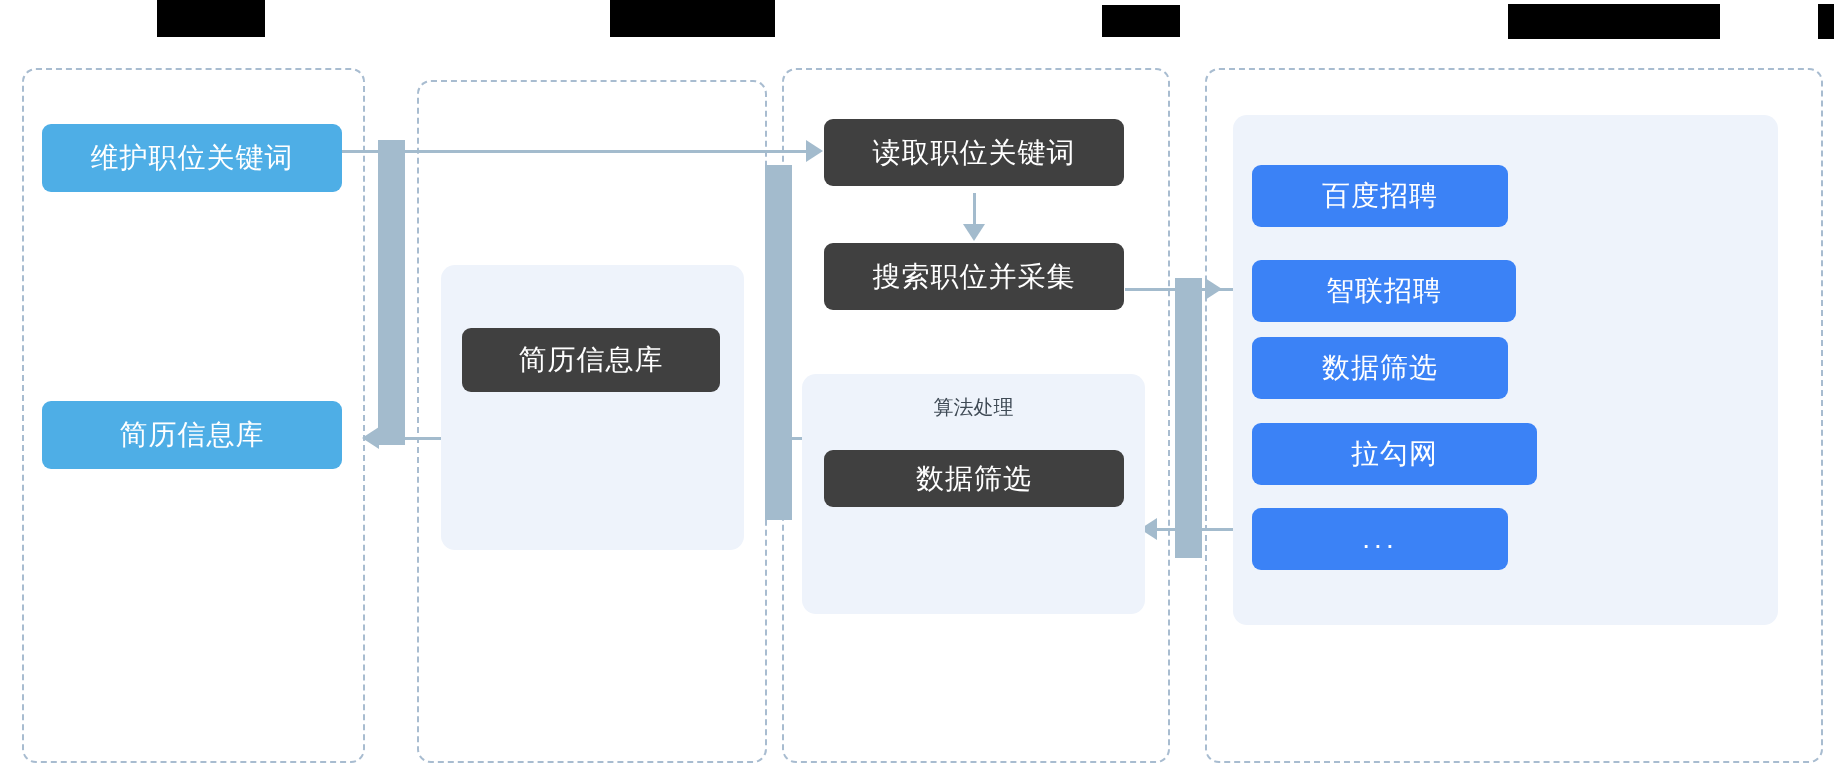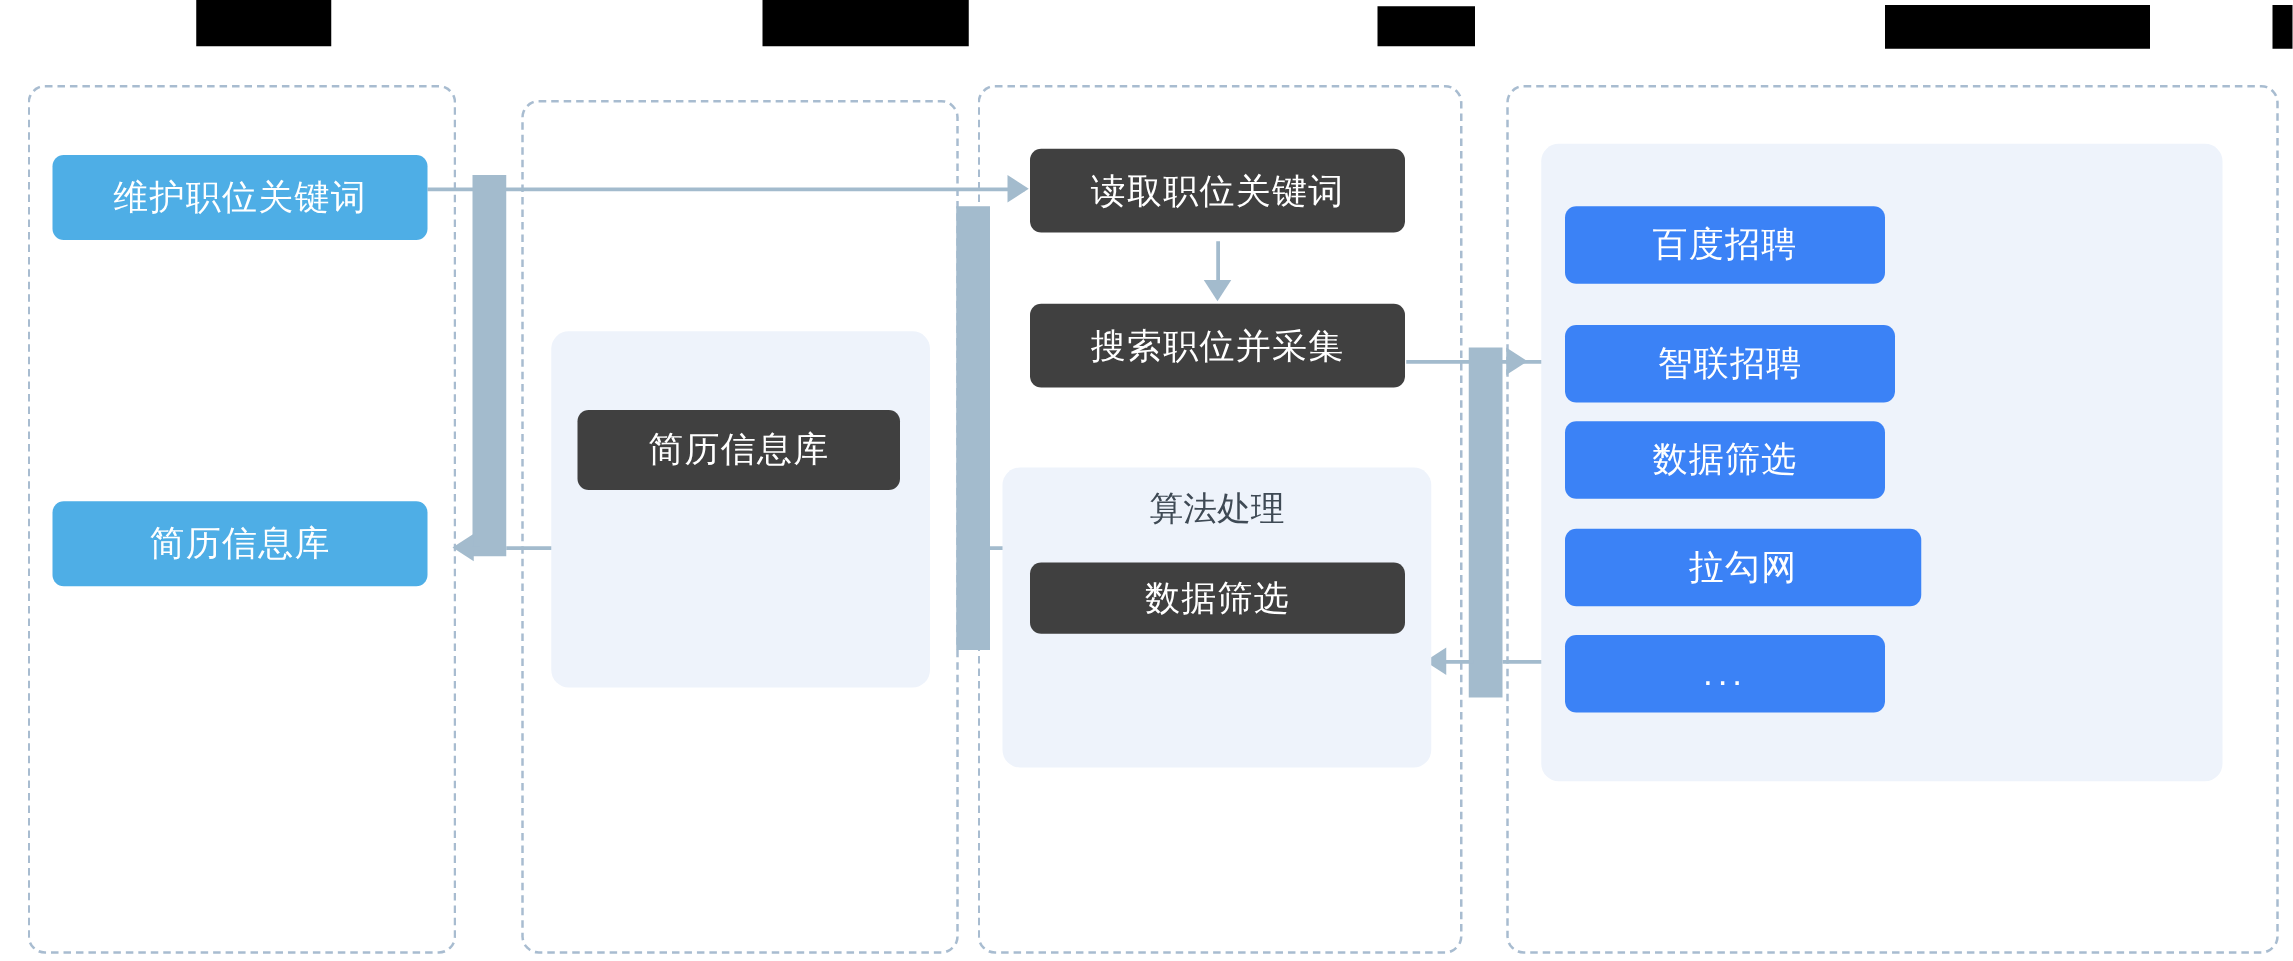--- a/index.html
+++ b/index.html
@@ -27,21 +27,21 @@
     position:absolute;
     background:#eef3fb;
     border-radius:14px;
     box-sizing:border-box;
   }
   .group-title{
     position:absolute;
     left:0;right:0;
     text-align:center;
     color:#3f4a55;
-    font-size:27px;
+    font-size:20px;
     line-height:34px;
     white-space:nowrap;
   }
 
   
   .node{
     position:absolute;
     display:flex;align-items:center;justify-content:center;
     color:#ffffff;
     border-radius:9px;

